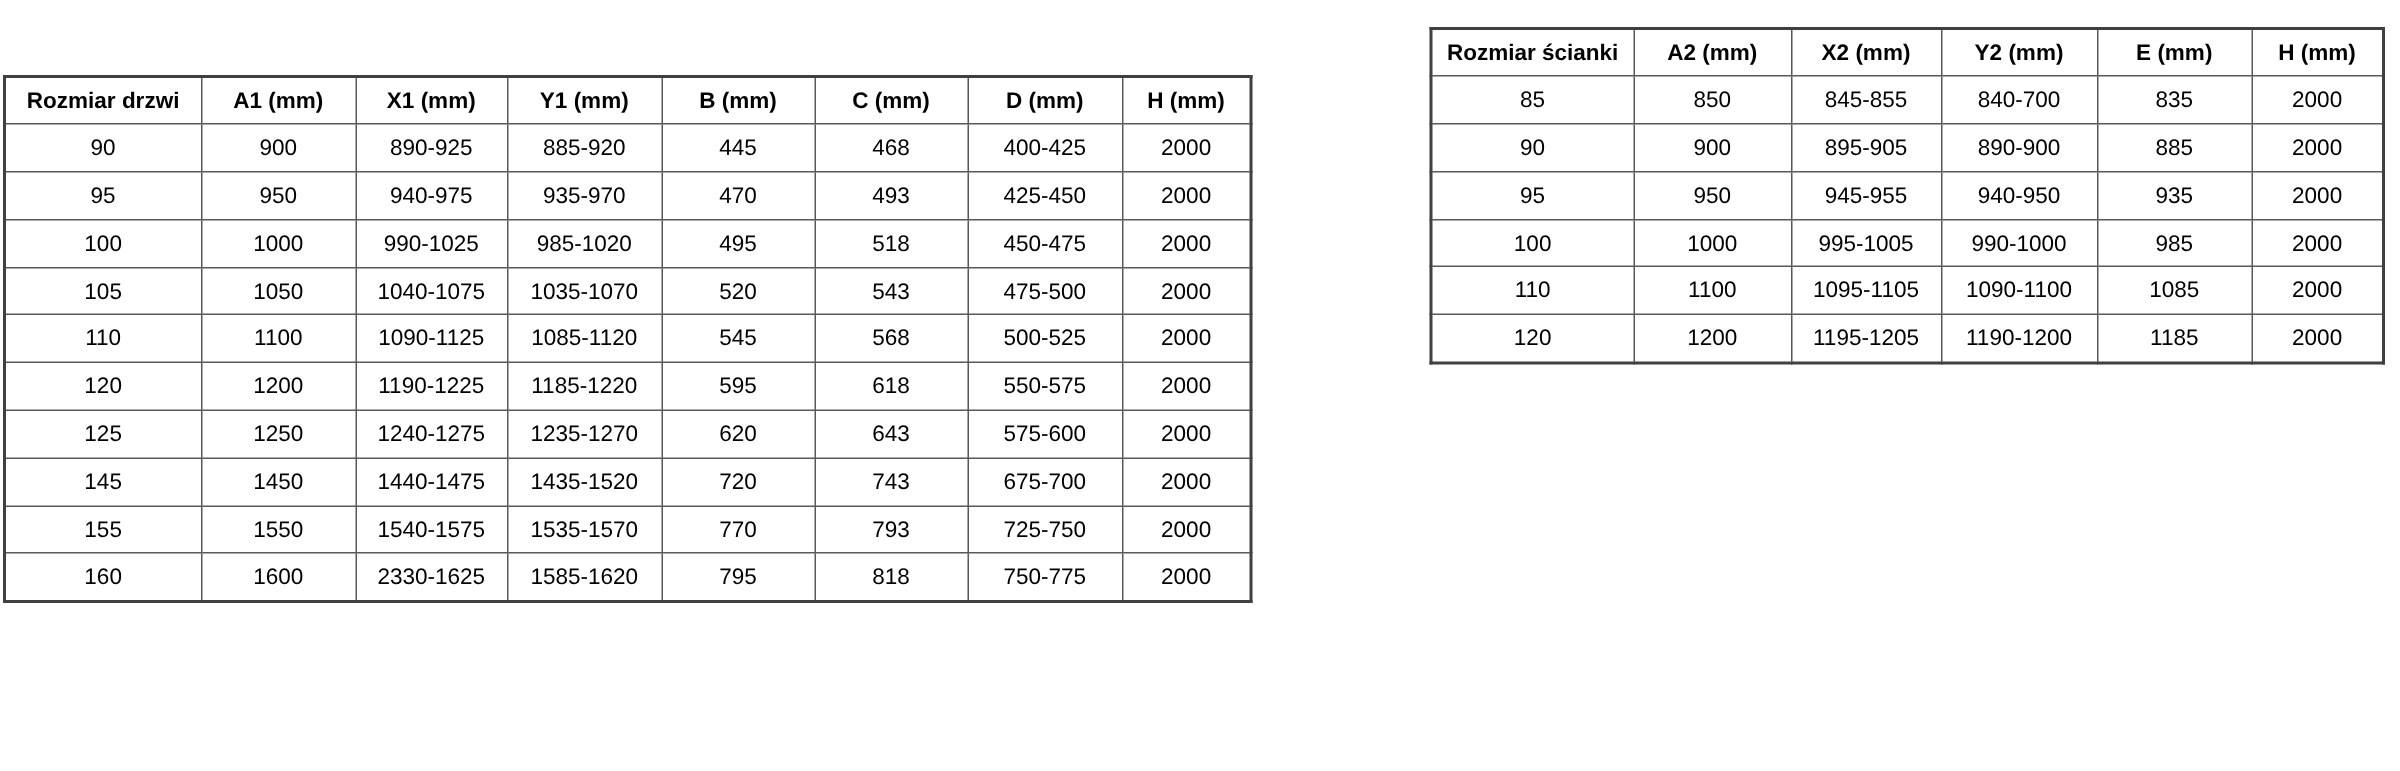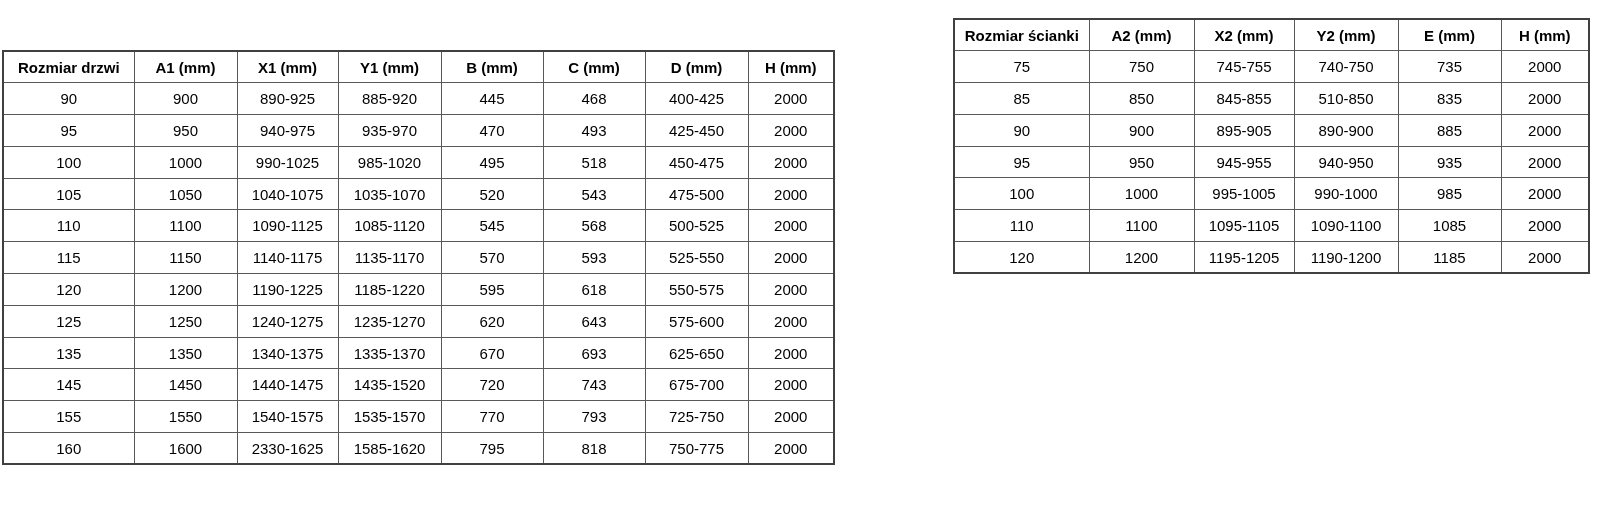--- a/index.html
+++ b/index.html
@@ -118,60 +118,40 @@
           <td>110</td>
           <td>1100</td>
           <td>1090-1125</td>
           <td>1085-1120</td>
           <td>545</td>
           <td>568</td>
           <td>500-525</td>
           <td>2000</td>
         </tr>
         <tr>
-          <td>115</td>
-          <td>1150</td>
-          <td>1140-1175</td>
-          <td>1135-1170</td>
-          <td>570</td>
-          <td>593</td>
-          <td>525-550</td>
-          <td>2000</td>
-        </tr>
-        <tr>
           <td>120</td>
           <td>1200</td>
           <td>1190-1225</td>
           <td>1185-1220</td>
           <td>595</td>
           <td>618</td>
           <td>550-575</td>
           <td>2000</td>
         </tr>
         <tr>
           <td>125</td>
           <td>1250</td>
           <td>1240-1275</td>
           <td>1235-1270</td>
           <td>620</td>
           <td>643</td>
           <td>575-600</td>
           <td>2000</td>
         </tr>
         <tr>
-          <td>135</td>
-          <td>1350</td>
-          <td>1340-1375</td>
-          <td>1335-1370</td>
-          <td>670</td>
-          <td>693</td>
-          <td>625-650</td>
-          <td>2000</td>
-        </tr>
-        <tr>
           <td>145</td>
           <td>1450</td>
           <td>1440-1475</td>
           <td>1435-1520</td>
           <td>720</td>
           <td>743</td>
           <td>675-700</td>
           <td>2000</td>
         </tr>
         <tr>
@@ -211,32 +191,24 @@
           <th>Rozmiar ścianki</th>
           <th>A2 (mm)</th>
           <th>X2 (mm)</th>
           <th>Y2 (mm)</th>
           <th>E (mm)</th>
           <th>H (mm)</th>
         </tr>
       </thead>
     <tbody>
         <tr>
-          <td>75</td>
-          <td>750</td>
-          <td>745-755</td>
-          <td>740-750</td>
-          <td>735</td>
-          <td>2000</td>
-        </tr>
-        <tr>
           <td>85</td>
           <td>850</td>
           <td>845-855</td>
-          <td>510-850</td>
+          <td>840-700</td>
           <td>835</td>
           <td>2000</td>
         </tr>
         <tr>
           <td>90</td>
           <td>900</td>
           <td>895-905</td>
           <td>890-900</td>
           <td>885</td>
           <td>2000</td>

